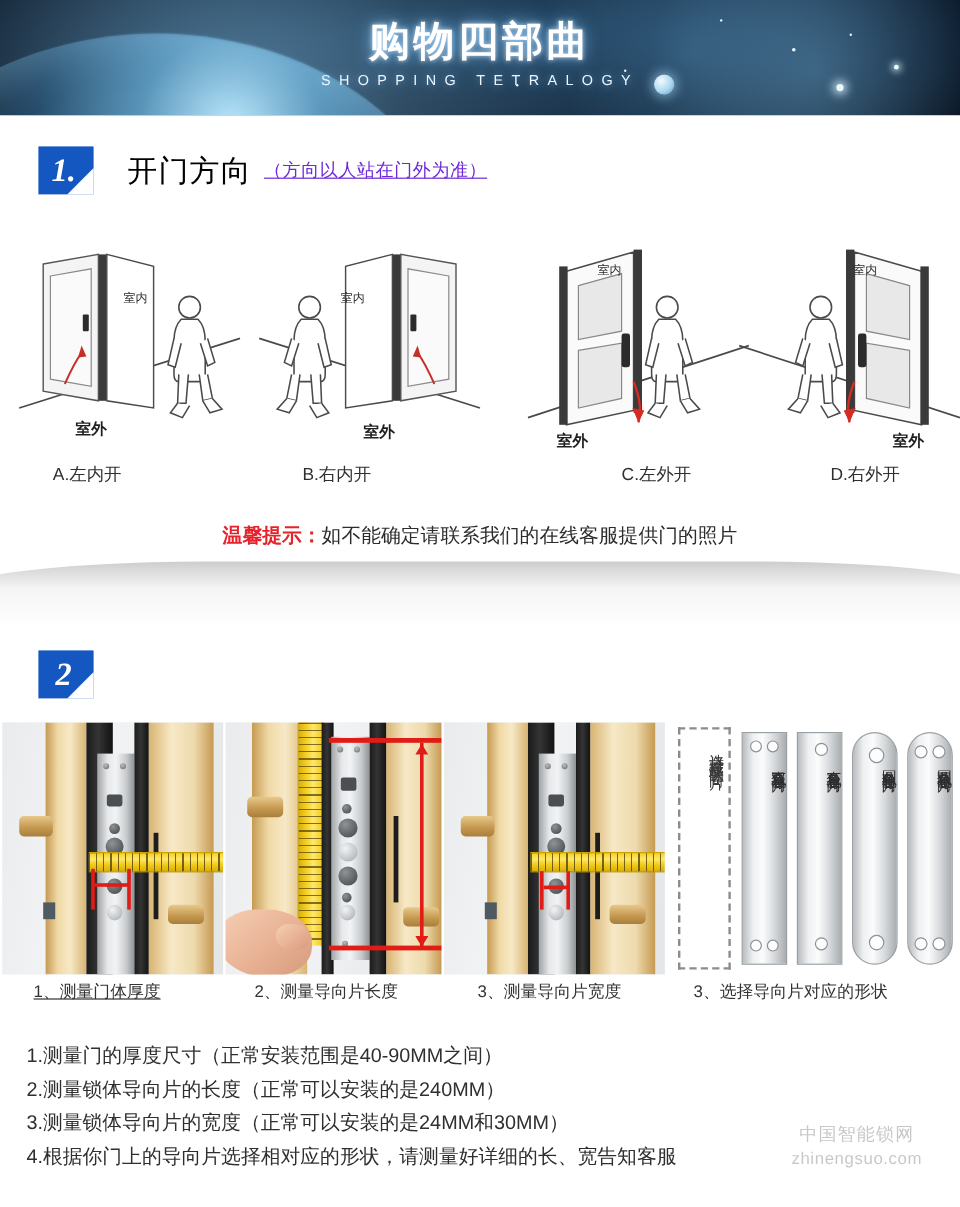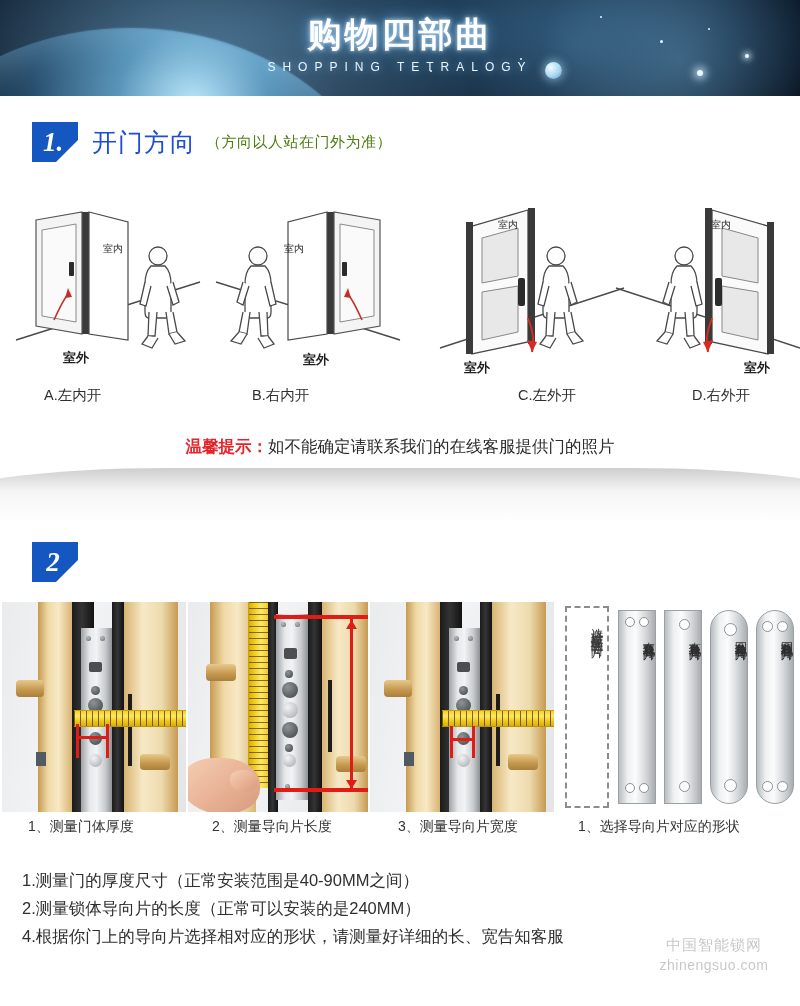--- a/index.html
+++ b/index.html
@@ -125,30 +125,31 @@
     content: "";
     position: absolute;
     right: 0;
     bottom: 0;
     width: 0;
     height: 0;
     border-bottom: 22px solid #fff;
     border-left: 22px solid transparent;
   }
   .sec-title {
-    margin-left: 14px;
+    margin-left: 28px;
     font-size: 25px;
-    color: #1d4ed8;
+    color: #000000;
     letter-spacing: 1px;
   }
   .sec-note {
     margin-left: 10px;
     font-size: 15px;
-    color: #4d7c0f;
+    color: #6d28d9;
     letter-spacing: 0.5px;
+    text-decoration: underline;
   }
 
   
   .doors {
     position: absolute;
     left: 0;
     top: 190px;
     width: 800px;
     height: 200px;
   }
@@ -631,29 +632,30 @@
     <div class="plate round" style="left:196px;">
       <div class="p-hole" style="left:5px;top:10px;width:9px;height:9px;"></div>
       <div class="p-hole" style="left:20px;top:10px;width:9px;height:9px;"></div>
       <div class="p-hole" style="left:5px;top:170px;width:9px;height:9px;"></div>
       <div class="p-hole" style="left:20px;top:170px;width:9px;height:9px;"></div>
     </div>
     <div class="plate-text" style="left:196px;">圆角双孔导向片</div>
   </div>
 
   <div class="captions">
-    <div class="caption" style="left:28px;">1、测量门体厚度</div>
+    <div class="caption" style="left:28px;text-decoration:underline;">1、测量门体厚度</div>
     <div class="caption" style="left:212px;">2、测量导向片长度</div>
     <div class="caption" style="left:398px;">3、测量导向片宽度</div>
-    <div class="caption" style="left:578px;">1、选择导向片对应的形状</div>
+    <div class="caption" style="left:578px;">3、选择导向片对应的形状</div>
   </div>
 
   <div class="notes">
     <div class="note">1.测量门的厚度尺寸（正常安装范围是40-90MM之间）</div>
     <div class="note">2.测量锁体导向片的长度（正常可以安装的是240MM）</div>
+    <div class="note">3.测量锁体导向片的宽度（正常可以安装的是24MM和30MM）</div>
     <div class="note">4.根据你门上的导向片选择相对应的形状，请测量好详细的长、宽告知客服</div>
   </div>
 
   <div class="watermark">
     <div class="wm-cn">中国智能锁网</div>
     <div class="wm-url">zhinengsuo.com</div>
   </div>
 
 </div>
 

